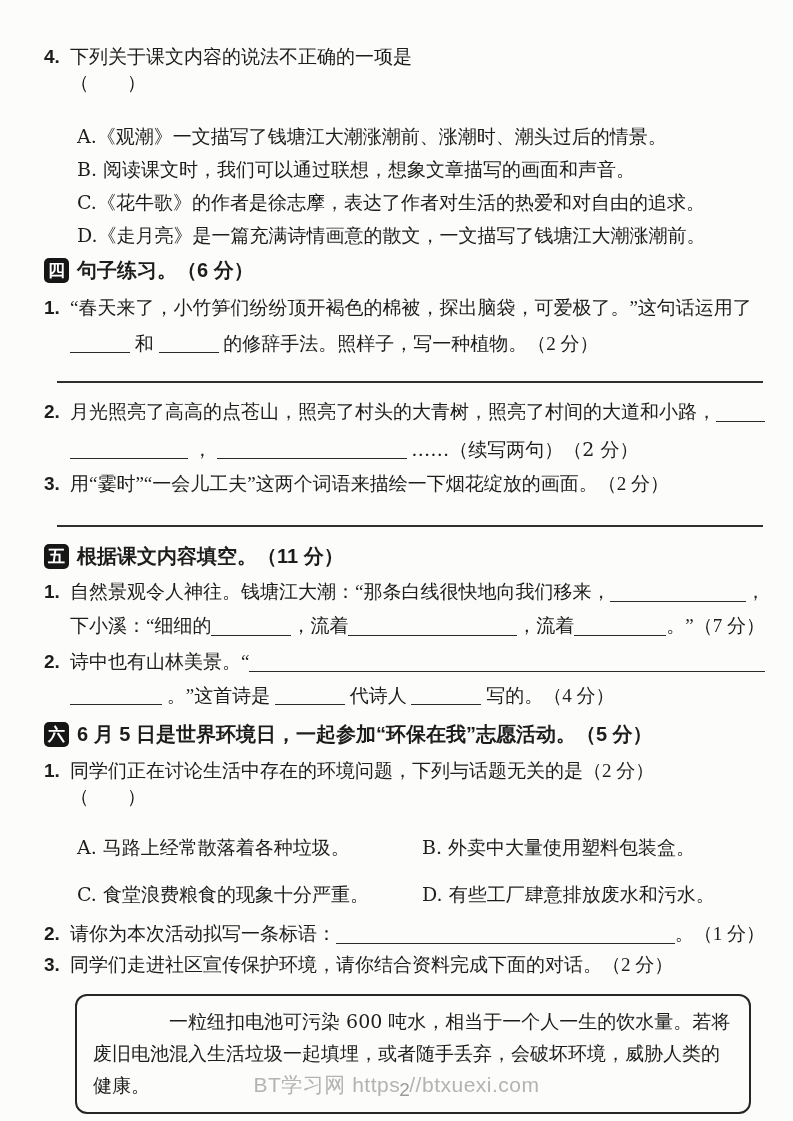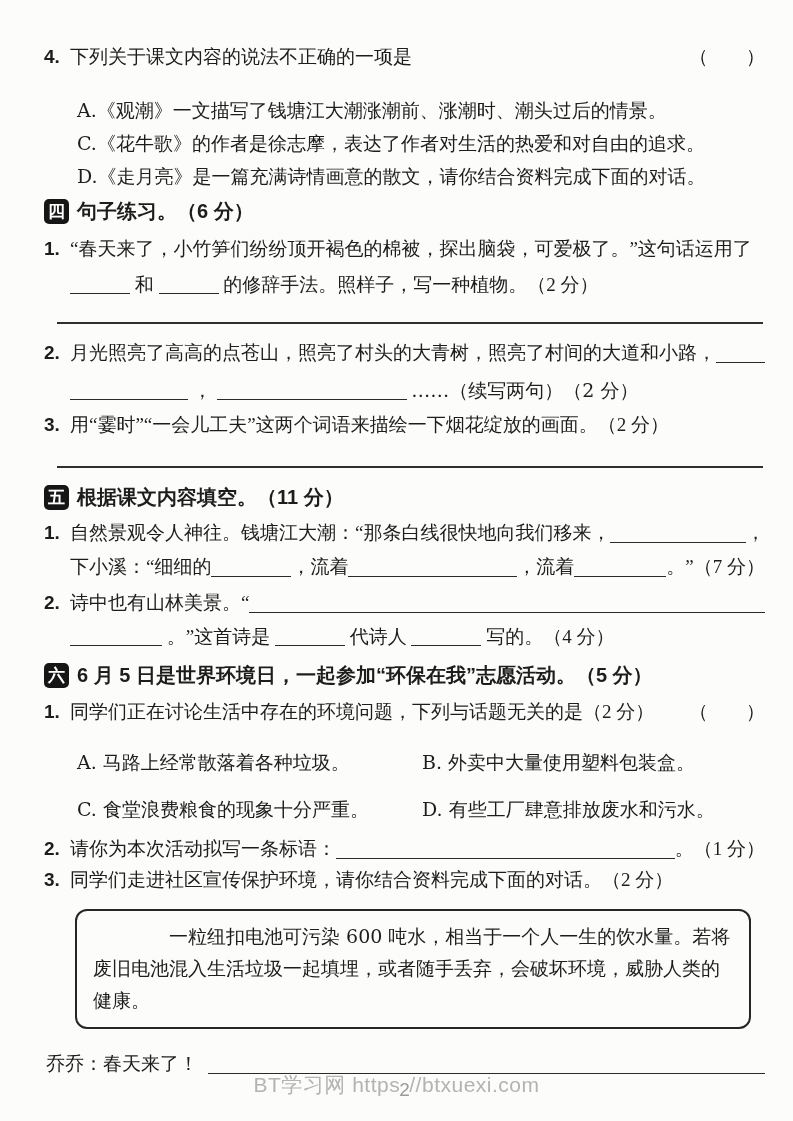--- a/index.html
+++ b/index.html
@@ -11,21 +11,21 @@
     font-family: "Liberation Serif", "DejaVu Serif", serif;
     font-size: 19px;
     overflow: hidden;
   }
   .page { width: 793px; height: 1121px; padding: 44px 28px 0 44px; position: relative; }
 
   
   .qline { display: flex; align-items: baseline; }
   .qno { width: 26px; flex-shrink: 0; font-family: "Liberation Sans", sans-serif; font-weight: bold; }
   .qbody { flex: 1; min-width: 0; }
-  .row-between { display: flex; justify-content: space-between; align-items: baseline; }
+  .row-between { display: flex; justify-content: space-between; align-items: baseline; flex-direction: column; }
   .cont { padding-left: 26px; } 
   .txt { white-space: pre; }
 
   .line26 { line-height: 26px; }
 
   
   .blank {
     display: inline-block;
     height: 1.05em;
     border-bottom: 1.6px solid #2a2a2a;
@@ -97,22 +97,23 @@
 
   <div class="qline line26">
     <span class="qno">4.</span>
     <div class="qbody row-between">
       <span class="txt">下列关于课文内容的说法不正确的一项是</span>
       <span>（　　）</span>
     </div>
   </div>
   <div class="opts4 kai">
     <div class="opt">A.《观潮》一文描写了钱塘江大潮涨潮前、涨潮时、潮头过后的情景。</div>
+    <div class="opt">B. 阅读课文时，我们可以通过联想，想象文章描写的画面和声音。</div>
     <div class="opt">C.《花牛歌》的作者是徐志摩，表达了作者对生活的热爱和对自由的追求。</div>
-    <div class="opt">D.《走月亮》是一篇充满诗情画意的散文，请你结合资料完成下面的对话。</div>
+    <div class="opt">D.《走月亮》是一篇充满诗情画意的散文，一文描写了钱塘江大潮涨潮前。</div>
   </div>
 
   <div class="sec-header mt5">
     <span class="sec-marker">四</span>
     <span class="sec-title">句子练习。（6 分）</span>
   </div>
 
   <div class="qline line26 mt10">
     <span class="qno">1.</span>
     <div class="qbody">

